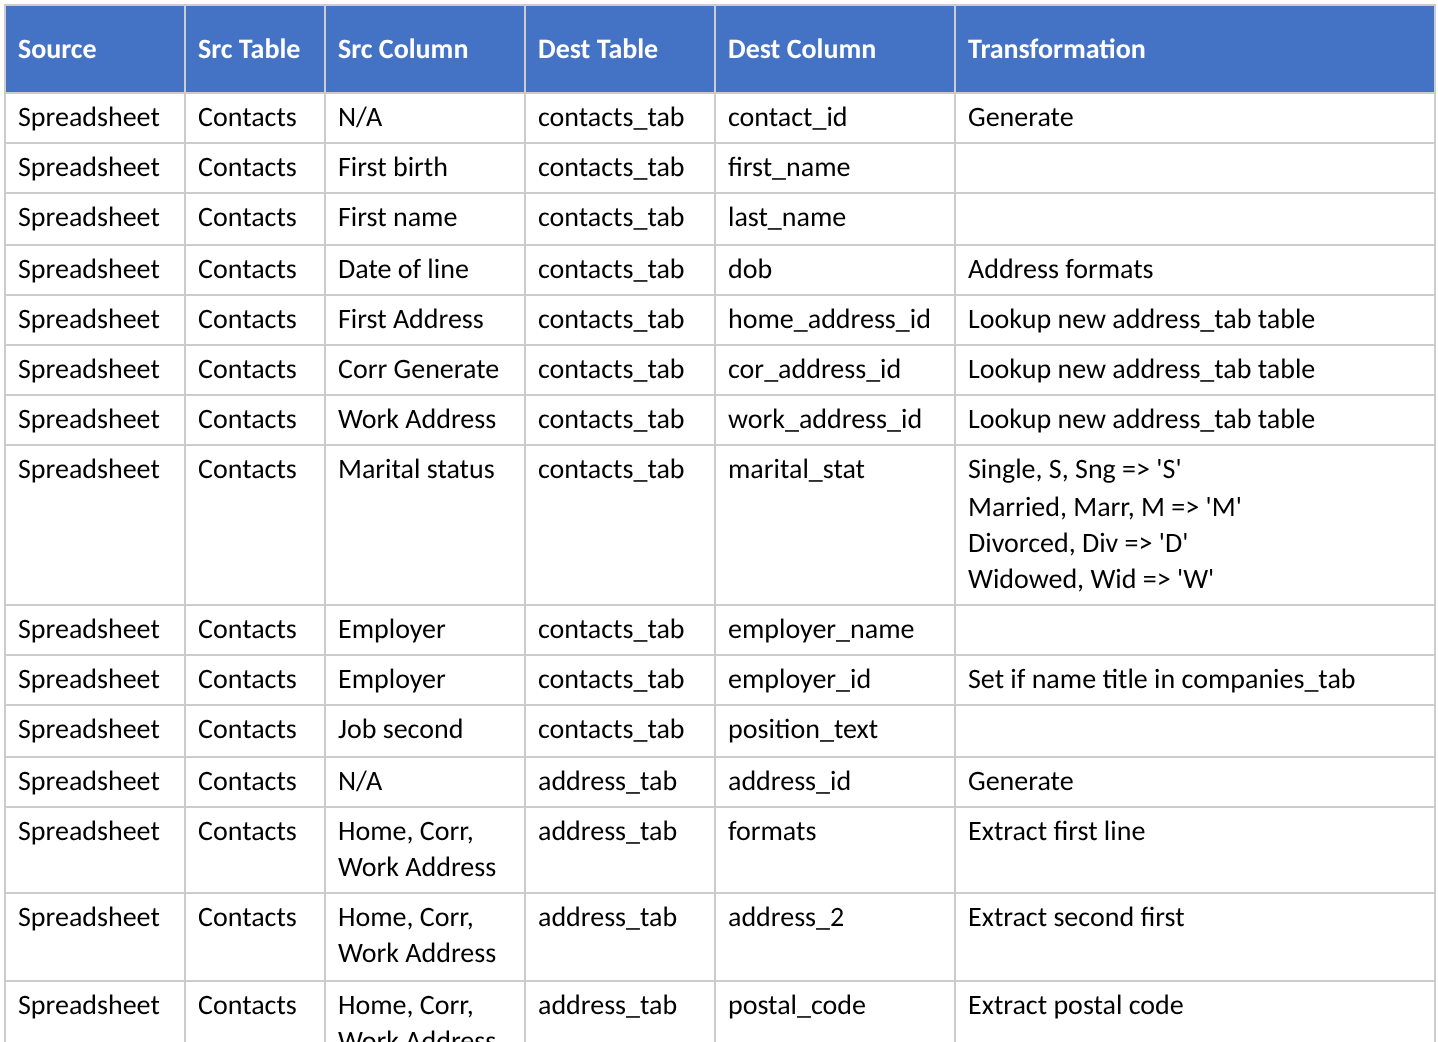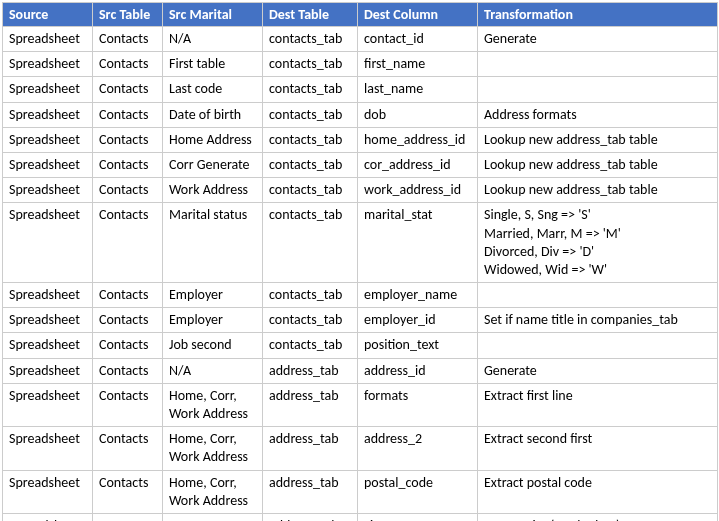--- a/index.html
+++ b/index.html
@@ -14,21 +14,21 @@
   table {
     border-collapse: collapse;
     width: 715px;
     table-layout: fixed;
   }
   th {
     background: #4472c4;
     color: #fff;
     text-align: left;
     font-weight: bold;
-    padding: 3px 6px;
+    padding: 13px 6px;
     border: 1px solid #ccc;
     vertical-align: top;
   }
   td {
     border: 1px solid #ccc;
     padding: 3px 6px;
     vertical-align: top;
     white-space: pre-line;
     line-height: 1.3;
   }
@@ -48,63 +48,63 @@
       <col class="c1">
       <col class="c2">
       <col class="c3">
       <col class="c4">
       <col class="c5">
   </colgroup>
   <thead>
     <tr>
       <th>Source</th>
       <th>Src Table</th>
-      <th>Src Marital</th>
+      <th>Src Column</th>
       <th>Dest Table</th>
       <th>Dest Column</th>
       <th>Transformation</th>
     </tr>
   </thead>
   <tbody>
     <tr>
         <td>Spreadsheet</td>
         <td>Contacts</td>
         <td>N/A</td>
         <td>contacts_tab</td>
         <td>contact_id</td>
         <td>Generate</td>
       </tr>
     <tr>
         <td>Spreadsheet</td>
         <td>Contacts</td>
-        <td>First table</td>
+        <td>First birth</td>
         <td>contacts_tab</td>
         <td>first_name</td>
         <td></td>
       </tr>
     <tr>
         <td>Spreadsheet</td>
         <td>Contacts</td>
-        <td>Last code</td>
+        <td>First name</td>
         <td>contacts_tab</td>
         <td>last_name</td>
         <td></td>
       </tr>
     <tr>
         <td>Spreadsheet</td>
         <td>Contacts</td>
-        <td>Date of birth</td>
+        <td>Date of line</td>
         <td>contacts_tab</td>
         <td>dob</td>
         <td>Address formats</td>
       </tr>
     <tr>
         <td>Spreadsheet</td>
         <td>Contacts</td>
-        <td>Home Address</td>
+        <td>First Address</td>
         <td>contacts_tab</td>
         <td>home_address_id</td>
         <td>Lookup new address_tab table</td>
       </tr>
     <tr>
         <td>Spreadsheet</td>
         <td>Contacts</td>
         <td>Corr Generate</td>
         <td>contacts_tab</td>
         <td>cor_address_id</td>

